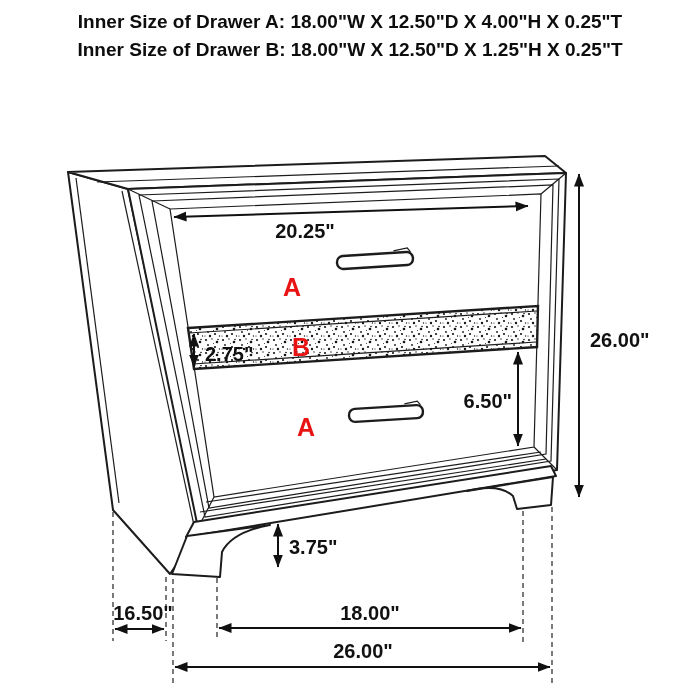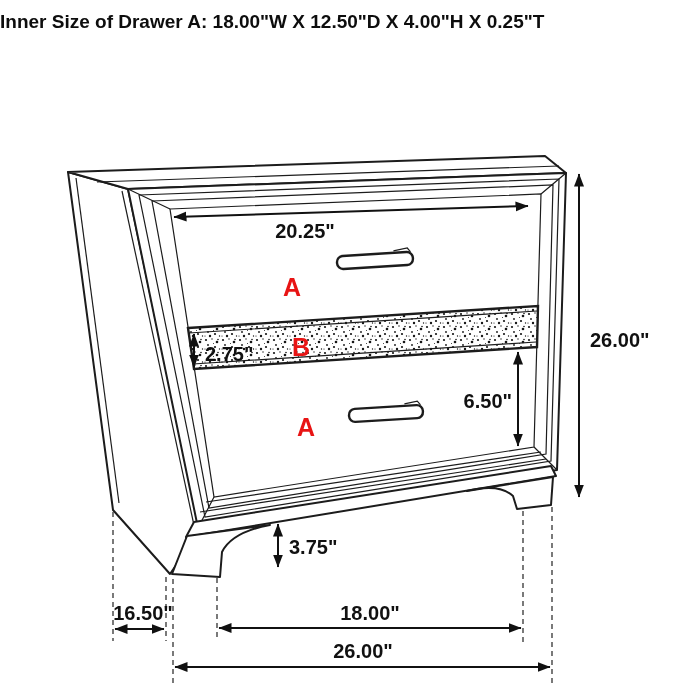--- a/index.html
+++ b/index.html
@@ -1,34 +1,35 @@
 <!DOCTYPE html>
 <html><head>
 <meta charset="utf-8">
 <style>
   html,body{margin:0;padding:0;background:#fff;}
   .page{position:relative;width:700px;height:700px;background:#fff;overflow:hidden;
         font-family:"Liberation Sans",sans-serif;}
-  .header{position:absolute;top:8px;left:0;width:700px;
+  .header{position:absolute;top:8px;left:0;width:700px;text-align:center;
           font-weight:bold;font-size:19px;line-height:28px;color:#0d0d0d;letter-spacing:0;}
   .diagram-svg{position:absolute;top:0;left:0;}
   .outline{fill:#fff;stroke:#1c1c1c;stroke-width:2;stroke-linejoin:round;}
   .thin{fill:none;stroke:#1c1c1c;stroke-width:1.2;}
   .dimline{fill:none;stroke:#111;stroke-width:2;}
   .guide{fill:none;stroke:#333;stroke-width:1.3;stroke-dasharray:5 4;}
   .dimtext{font-family:"Liberation Sans",sans-serif;font-weight:bold;font-size:20px;fill:#111;}
   .redtext{font-family:"Liberation Sans",sans-serif;font-weight:bold;font-size:25px;fill:#e81414;}
 </style>
 </head>
 <body>
 
 <div class="page">
 
   <div class="header">
     <div>Inner Size of Drawer A: 18.00"W X 12.50"D X 4.00"H X 0.25"T</div>
+    <div>Inner Size of Drawer B: 18.00"W X 12.50"D X 1.25"H X 0.25"T</div>
   </div>
 
   <svg class="diagram-svg" width="700" height="700" viewBox="0 0 700 700">
     <defs>
       <marker id="ahE" markerUnits="userSpaceOnUse" markerWidth="15" markerHeight="11" refX="12.5" refY="5" orient="auto">
         <path d="M0,0 L13,5 L0,10 Z" fill="#111"></path>
       </marker>
       <marker id="ahS" markerUnits="userSpaceOnUse" markerWidth="15" markerHeight="11" refX="12.5" refY="5" orient="auto-start-reverse">
         <path d="M0,0 L13,5 L0,10 Z" fill="#111"></path>
       </marker>

